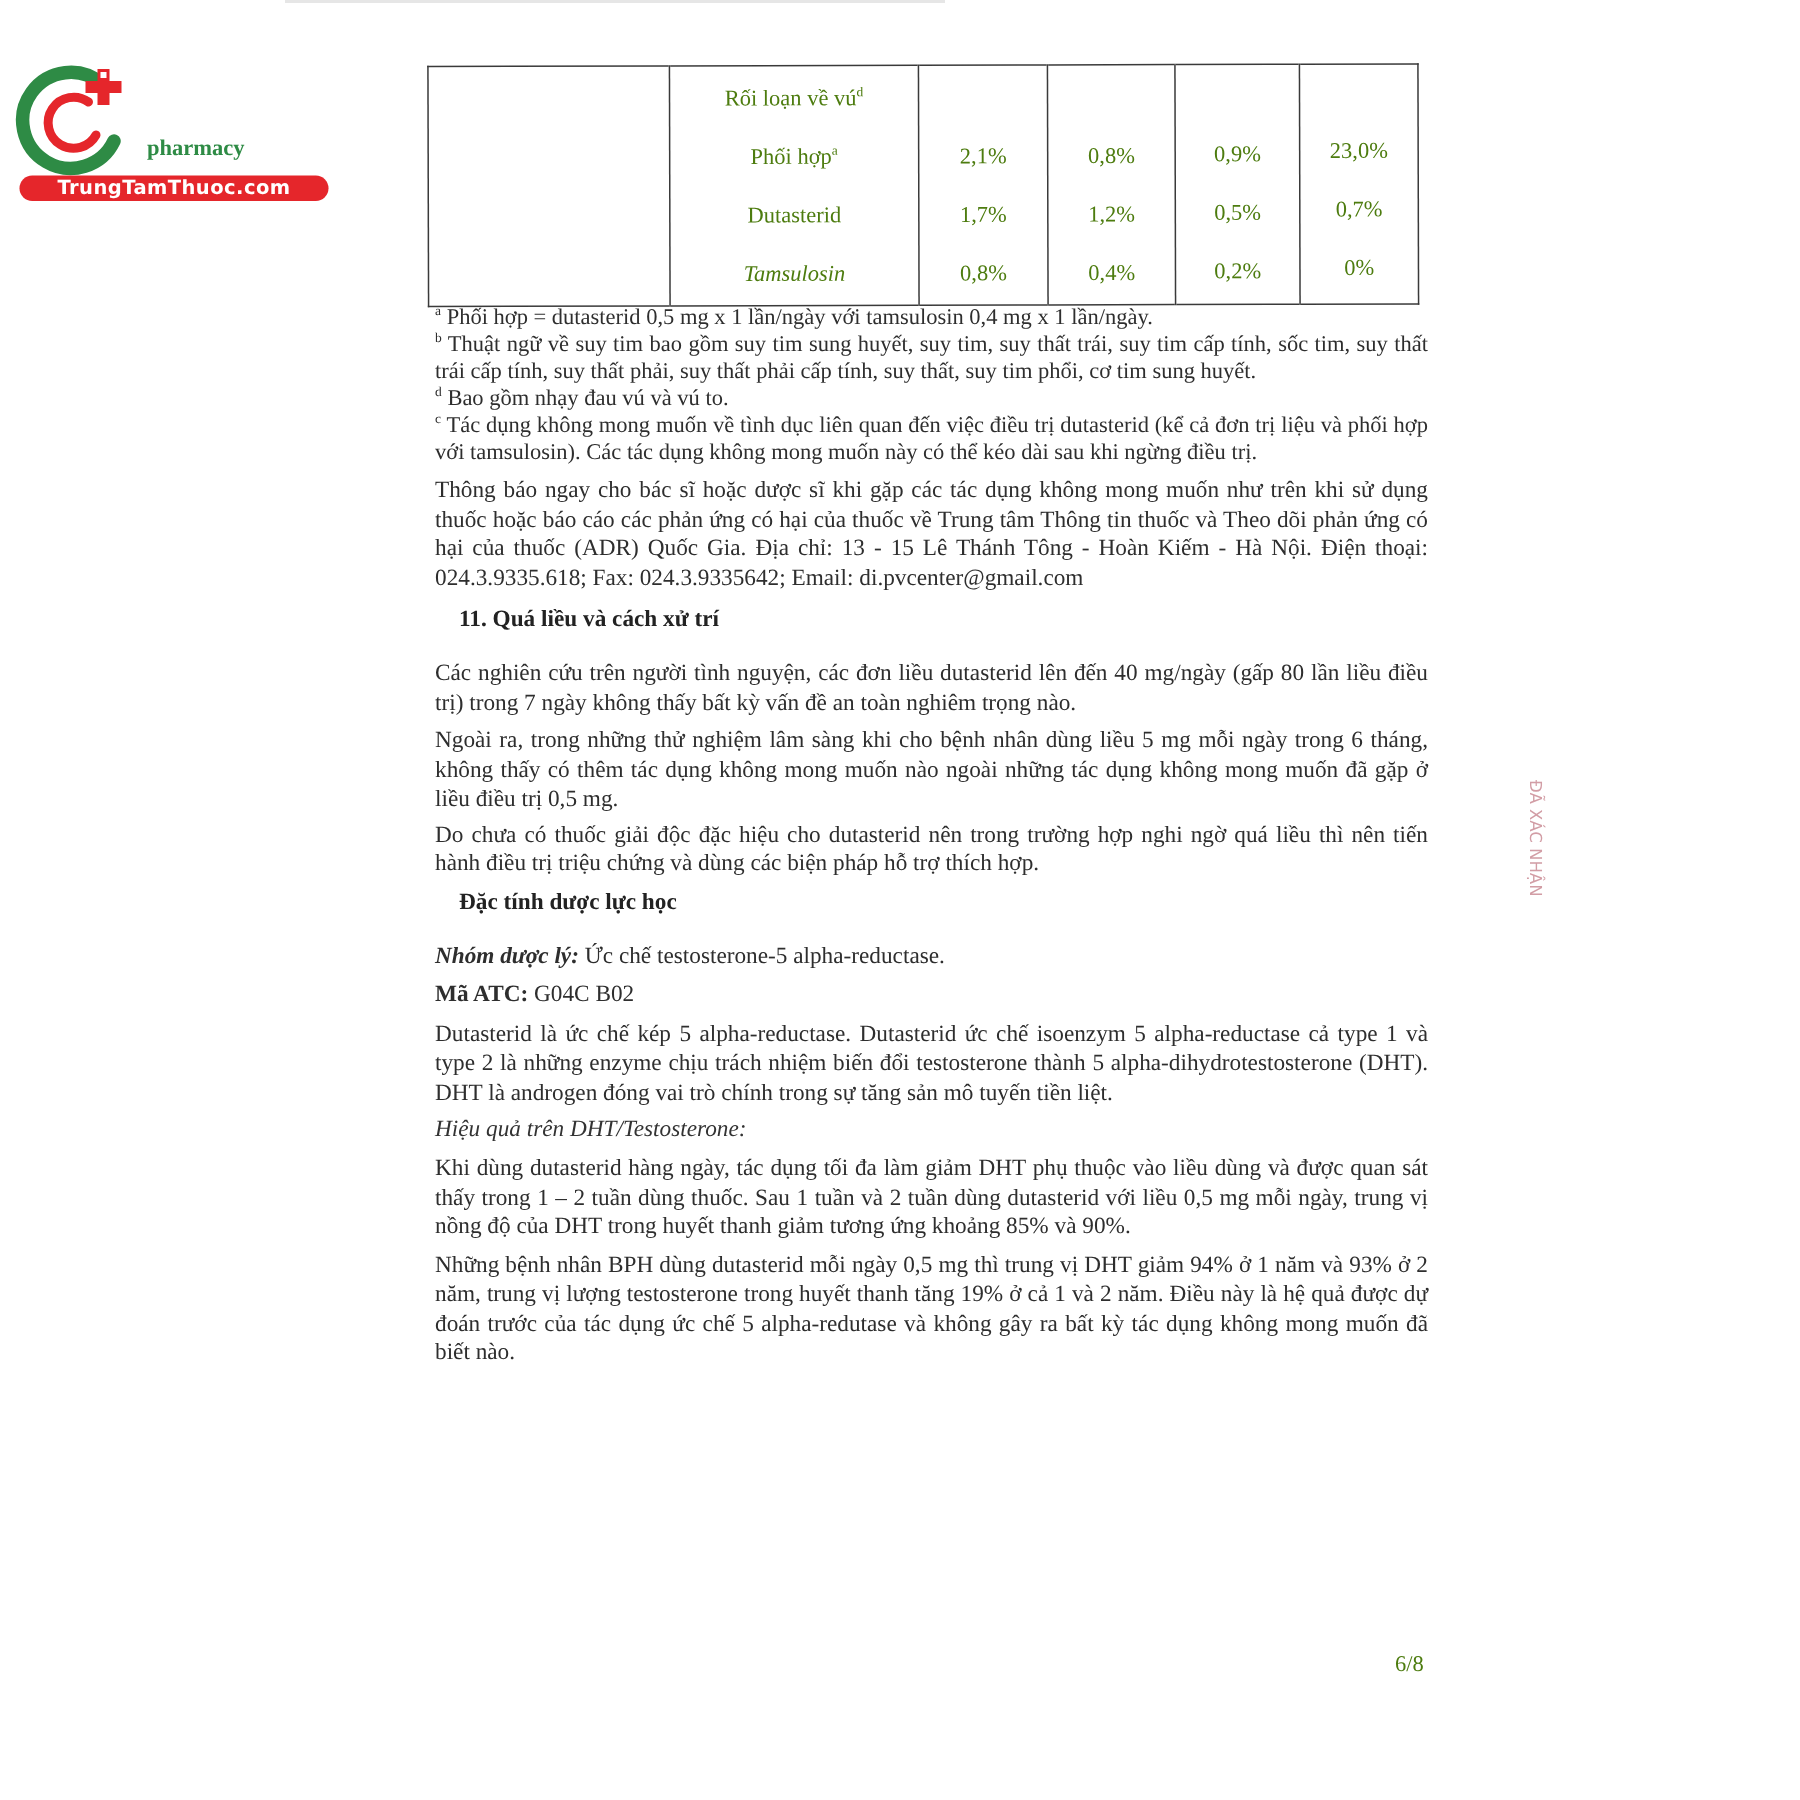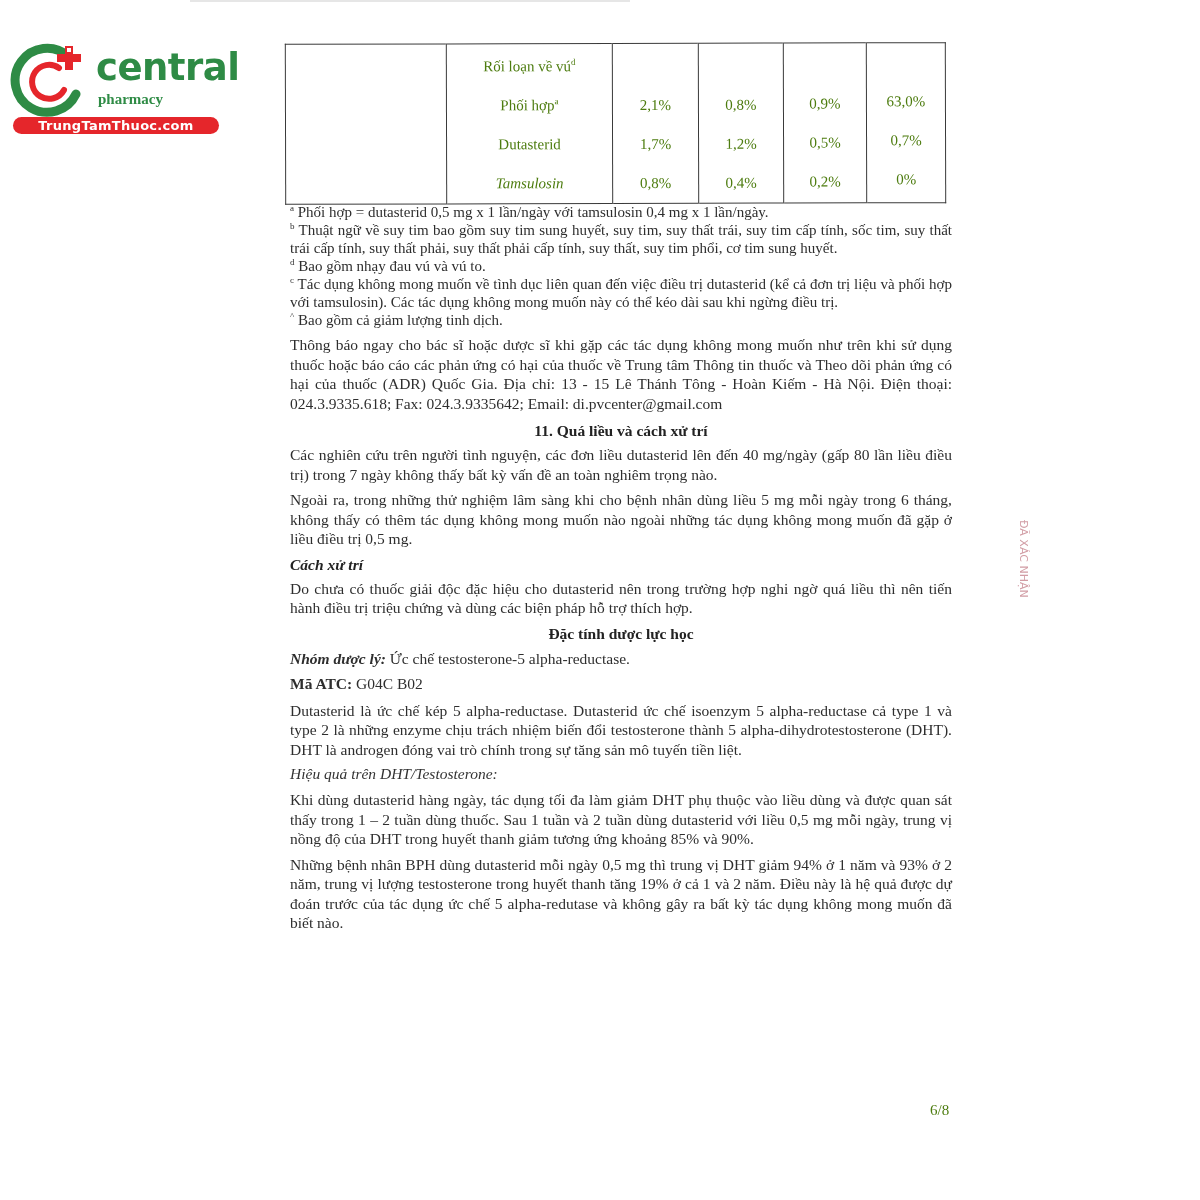--- a/index.html
+++ b/index.html
@@ -29,21 +29,21 @@
   .tbl td { border-left: 1.5px solid #3a3a3a; padding: 0; vertical-align: top; position: relative; }
   .tbl td:first-child { border-left: none; }
   .cell-inner { position: absolute; left: 0; right: 0; font-size: 15px; text-align: center; color: #4d7c0f; }
   sup { font-size: 9px; line-height: 0; vertical-align: super; }
 
   
   .content { position: absolute; left: 290px; top: 200px; width: 662px; }
   .fn { font-size: 15px; line-height: 18px; margin: 0; text-align: justify; color: #2e2e2e; }
   .fn sup { font-size: 9px; }
   .para { font-size: 15.5px; line-height: 19.5px; margin: 0; text-align: justify; color: #2e2e2e; }
-  .h-num { font-weight: bold; font-size: 15.5px; line-height: 20px; margin: 0; color: #222; text-align: center; }
+  .h-num { font-weight: bold; font-size: 15.5px; line-height: 20px; margin: 16px; color: #222; }
   .h-ital { font-weight: bold; font-style: italic; font-size: 15.5px; line-height: 20px; margin: 0; color: #222; }
   .h-ital-plain { font-style: italic; font-size: 15.5px; line-height: 20px; margin: 0; color: #333; }
   .label-bold-ital { font-weight: bold; font-style: italic; }
   .label-bold { font-weight: bold; }
 
   .page-num { position: absolute; left: 930px; top: 1102px; font-size: 15px; color: #4d7c0f; }
 
   .stamp { position: absolute; left: 1014px; top: 520px; width: 18px; height: 150px; color: #c7858f;
     font-size: 11px; line-height: 18px; font-family: "DejaVu Sans", sans-serif; writing-mode: vertical-rl; opacity: 0.8; }
 </style>
@@ -53,21 +53,20 @@
 <div class="scan-top"></div>
 
 <div class="logo">
   <svg class="mark" viewBox="0 0 82 82">
     <path d="M58 18 A32 32 0 1 0 66 56" fill="none" stroke="#2e8b45" stroke-width="9" stroke-linecap="round"></path>
     <path d="M49 30 A17 17 0 1 0 54 52" fill="none" stroke="#e5262b" stroke-width="6" stroke-linecap="round"></path>
     <rect x="55" y="8" width="8" height="24" fill="#e5262b"></rect>
     <rect x="47" y="16" width="24" height="8" fill="#e5262b"></rect>
     <rect x="57" y="10" width="4" height="4" fill="#ffffff"></rect>
   </svg>
-  <div class="brand">central</div>
   <div class="sub">pharmacy</div>
   <div class="pill">TrungTamThuoc.com</div>
 </div>
 
 <table class="tbl">
   <tbody>
       <tr>
     <td style="width:160px;"></td>
     <td style="width:165px;">
       <div class="cell-inner" style="top:14px;"><span>Rối loạn về vú</span><sup>d</sup></div>
@@ -84,41 +83,39 @@
       <div class="cell-inner" style="top:53px;">0,8%</div>
       <div class="cell-inner" style="top:92px;">1,2%</div>
       <div class="cell-inner" style="top:131px;">0,4%</div>
     </td>
     <td style="width:82px;">
       <div class="cell-inner" style="top:52px;">0,9%</div>
       <div class="cell-inner" style="top:91px;">0,5%</div>
       <div class="cell-inner" style="top:130px;">0,2%</div>
     </td>
     <td>
-      <div class="cell-inner" style="top:50px;">63,0%</div>
+      <div class="cell-inner" style="top:50px;">23,0%</div>
       <div class="cell-inner" style="top:89px;">0,7%</div>
       <div class="cell-inner" style="top:128px;">0%</div>
     </td>
   </tr>
 </tbody>
   </table>
 
 <div class="content">
   <p class="fn" style="margin-top:3px;"><sup>a</sup> <span>Phối hợp = dutasterid 0,5 mg x 1 lần/ngày với tamsulosin 0,4 mg x 1 lần/ngày.</span></p>
   <p class="fn"><sup>b</sup> <span>Thuật ngữ về suy tim bao gồm suy tim sung huyết, suy tim, suy thất trái, suy tim cấp tính, sốc tim, suy thất trái cấp tính, suy thất phải, suy thất phải cấp tính, suy thất, suy tim phổi, cơ tim sung huyết.</span></p>
   <p class="fn"><sup>d</sup> <span>Bao gồm nhạy đau vú và vú to.</span></p>
   <p class="fn"><sup>c</sup> <span>Tác dụng không mong muốn về tình dục liên quan đến việc điều trị dutasterid (kể cả đơn trị liệu và phối hợp với tamsulosin). Các tác dụng không mong muốn này có thể kéo dài sau khi ngừng điều trị.</span></p>
-  <p class="fn"><sup>^</sup> <span>Bao gồm cả giảm lượng tinh dịch.</span></p>
 
   <p class="para" style="margin-top:6px;">Thông báo ngay cho bác sĩ hoặc dược sĩ khi gặp các tác dụng không mong muốn như trên khi sử dụng thuốc hoặc báo cáo các phản ứng có hại của thuốc về Trung tâm Thông tin thuốc và Theo dõi phản ứng có hại của thuốc (ADR) Quốc Gia. Địa chỉ: 13 - 15 Lê Thánh Tông - Hoàn Kiếm - Hà Nội. Điện thoại: 024.3.9335.618; Fax: 024.3.9335642; Email: di.pvcenter@gmail.com</p>
 
   <p class="h-num" style="margin-top:8px;">11. Quá liều và cách xử trí</p>
   <p class="para" style="margin-top:4px;">Các nghiên cứu trên người tình nguyện, các đơn liều dutasterid lên đến 40 mg/ngày (gấp 80 lần liều điều trị) trong 7 ngày không thấy bất kỳ vấn đề an toàn nghiêm trọng nào.</p>
   <p class="para" style="margin-top:6px;">Ngoài ra, trong những thử nghiệm lâm sàng khi cho bệnh nhân dùng liều 5 mg mỗi ngày trong 6 tháng, không thấy có thêm tác dụng không mong muốn nào ngoài những tác dụng không mong muốn đã gặp ở liều điều trị 0,5 mg.</p>
-  <p class="h-ital" style="margin-top:6px;">Cách xử trí</p>
   <p class="para" style="margin-top:4px;">Do chưa có thuốc giải độc đặc hiệu cho dutasterid nên trong trường hợp nghi ngờ quá liều thì nên tiến hành điều trị triệu chứng và dùng các biện pháp hỗ trợ thích hợp.</p>
 
   <p class="h-num" style="margin-top:6px;">Đặc tính dược lực học</p>
   <p class="para" style="margin-top:5px;"><span class="label-bold-ital">Nhóm dược lý:</span> <span>Ức chế testosterone-5 alpha-reductase.</span></p>
   <p class="para" style="margin-top:6px;"><span class="label-bold">Mã ATC:</span> <span>G04C B02</span></p>
   <p class="para" style="margin-top:7px;">Dutasterid là ức chế kép 5 alpha-reductase. Dutasterid ức chế isoenzym 5 alpha-reductase cả type 1 và type 2 là những enzyme chịu trách nhiệm biến đổi testosterone thành 5 alpha-dihydrotestosterone (DHT). DHT là androgen đóng vai trò chính trong sự tăng sản mô tuyến tiền liệt.</p>
   <p class="h-ital-plain" style="margin-top:5px;">Hiệu quả trên DHT/Testosterone:</p>
   <p class="para" style="margin-top:6px;">Khi dùng dutasterid hàng ngày, tác dụng tối đa làm giảm DHT phụ thuộc vào liều dùng và được quan sát thấy trong 1 – 2 tuần dùng thuốc. Sau 1 tuần và 2 tuần dùng dutasterid với liều 0,5 mg mỗi ngày, trung vị nồng độ của DHT trong huyết thanh giảm tương ứng khoảng 85% và 90%.</p>
   <p class="para" style="margin-top:6px;">Những bệnh nhân BPH dùng dutasterid mỗi ngày 0,5 mg thì trung vị DHT giảm 94% ở 1 năm và 93% ở 2 năm, trung vị lượng testosterone trong huyết thanh tăng 19% ở cả 1 và 2 năm. Điều này là hệ quả được dự đoán trước của tác dụng ức chế 5 alpha-redutase và không gây ra bất kỳ tác dụng không mong muốn đã biết nào.</p>
 </div>

